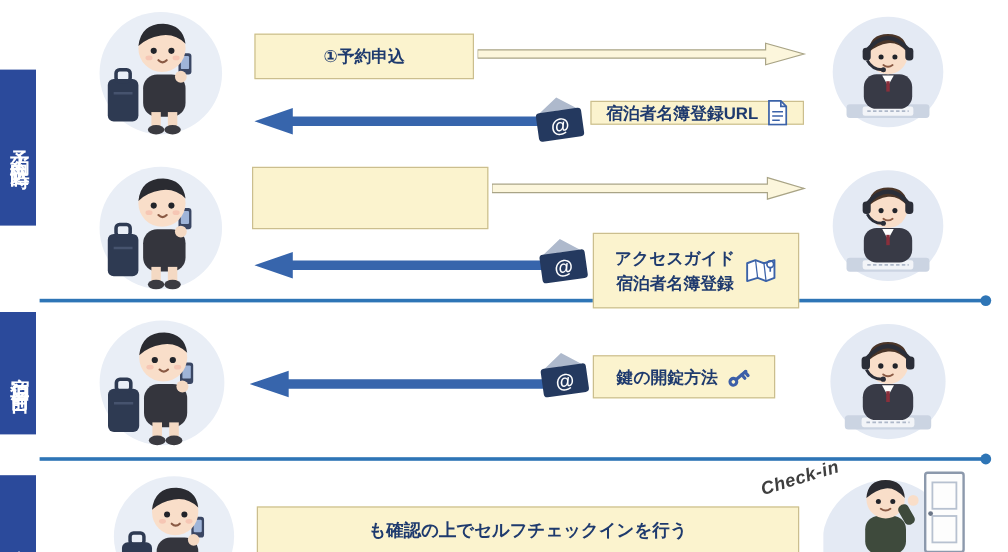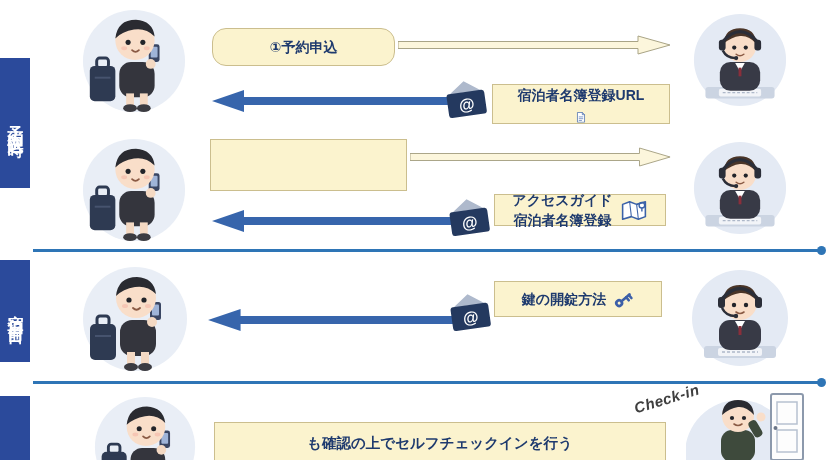--- a/index.html
+++ b/index.html
@@ -156,69 +156,69 @@
   <svg class="avatar" style="left:692px;top:140px;" width="96" height="96">
       <use href="#sym-host"></use>
     </svg>
   <svg class="avatar" style="left:690px;top:268px;" width="100" height="100">
       <use href="#sym-host"></use>
     </svg>
   <svg class="avatar" style="left:686px;top:390px;" width="126" height="72">
       <use href="#sym-host-door"></use>
     </svg>
 
-  <div class="note" style="left:212px;top:28px;width:183px;height:38px;border-radius:14px;">
+  <div class="note" style="left:212px;top:28px;width:183px;height:38px;">
     <span>①予約申込</span>
   </div>
   <svg class="arrow" style="left:398px;top:34px;" width="274" height="22" viewBox="0 0 274 22">
     <polygon points="0,7.5 240,7.5 240,2 272,11 240,20 240,14.5 0,14.5" fill="#FCF6DC" stroke="#A9A486" stroke-width="1"></polygon>
   </svg>
   <svg class="arrow" style="left:208px;top:88px;" width="252" height="26" viewBox="0 0 252 26">
     <polygon points="252,9 36,9 36,2 4,13 36,24 36,17 252,17" fill="#3765AC"></polygon>
   </svg>
   <svg class="mail" style="left:443px;top:79px;" width="46" height="40">
       <use href="#sym-mail"></use>
     </svg>
-  <div class="note" style="left:492px;top:84px;width:178px;height:40px;flex-direction:column;">
+  <div class="note" style="left:492px;top:84px;width:178px;height:20px;">
     <span>宿泊者名簿登録URL</span>
     <svg width="18" height="22" viewBox="0 0 20 24">
         <use href="#sym-doc"></use>
       </svg>
   </div>
 
   <div class="note" style="left:210px;top:139px;width:197px;height:52px;">
     <div class="col">
     </div>
   </div>
   <svg class="arrow" style="left:410px;top:146px;" width="262" height="22" viewBox="0 0 274 22" preserveAspectRatio="none">
     <polygon points="0,7.5 240,7.5 240,2 272,11 240,20 240,14.5 0,14.5" fill="#FCF6DC" stroke="#A9A486" stroke-width="1"></polygon>
   </svg>
   <svg class="arrow" style="left:208px;top:208px;" width="252" height="26" viewBox="0 0 252 26">
     <polygon points="252,9 36,9 36,2 4,13 36,24 36,17 252,17" fill="#3765AC"></polygon>
   </svg>
   <svg class="mail" style="left:446px;top:197px;" width="46" height="40">
       <use href="#sym-mail"></use>
     </svg>
-  <div class="note" style="left:494px;top:194px;width:172px;height:32px;">
+  <div class="note" style="left:494px;top:194px;width:172px;height:63px;">
     <div class="col">
       <span>アクセスガイド</span>
       <span>宿泊者名簿登録</span>
     </div>
     <svg width="28" height="23" viewBox="0 0 32 26">
         <use href="#sym-map"></use>
       </svg>
   </div>
 
   <svg class="arrow" style="left:204px;top:307px;" width="256" height="26" viewBox="0 0 252 26" preserveAspectRatio="none">
     <polygon points="252,9 36,9 36,2 4,13 36,24 36,17 252,17" fill="#3765AC"></polygon>
   </svg>
   <svg class="mail" style="left:447px;top:292px;" width="46" height="40">
       <use href="#sym-mail"></use>
     </svg>
-  <div class="note" style="left:494px;top:281px;width:168px;height:36px;">
+  <div class="note" style="left:494px;top:296px;width:152px;height:36px;">
     <span>鍵の開錠方法</span>
     <svg width="21" height="21" viewBox="0 0 24 24">
         <use href="#sym-key"></use>
       </svg>
   </div>
 
   <div class="checkin" style="left:633px;top:390px;">Check-in</div>
   <div class="note" style="left:214px;top:422px;width:452px;height:72px;align-items:flex-start;padding-top:10px;font-size:14.5px;">
     <div class="col" style="width:100%;">
       <span>も確認の上でセルフチェックインを行う</span>

